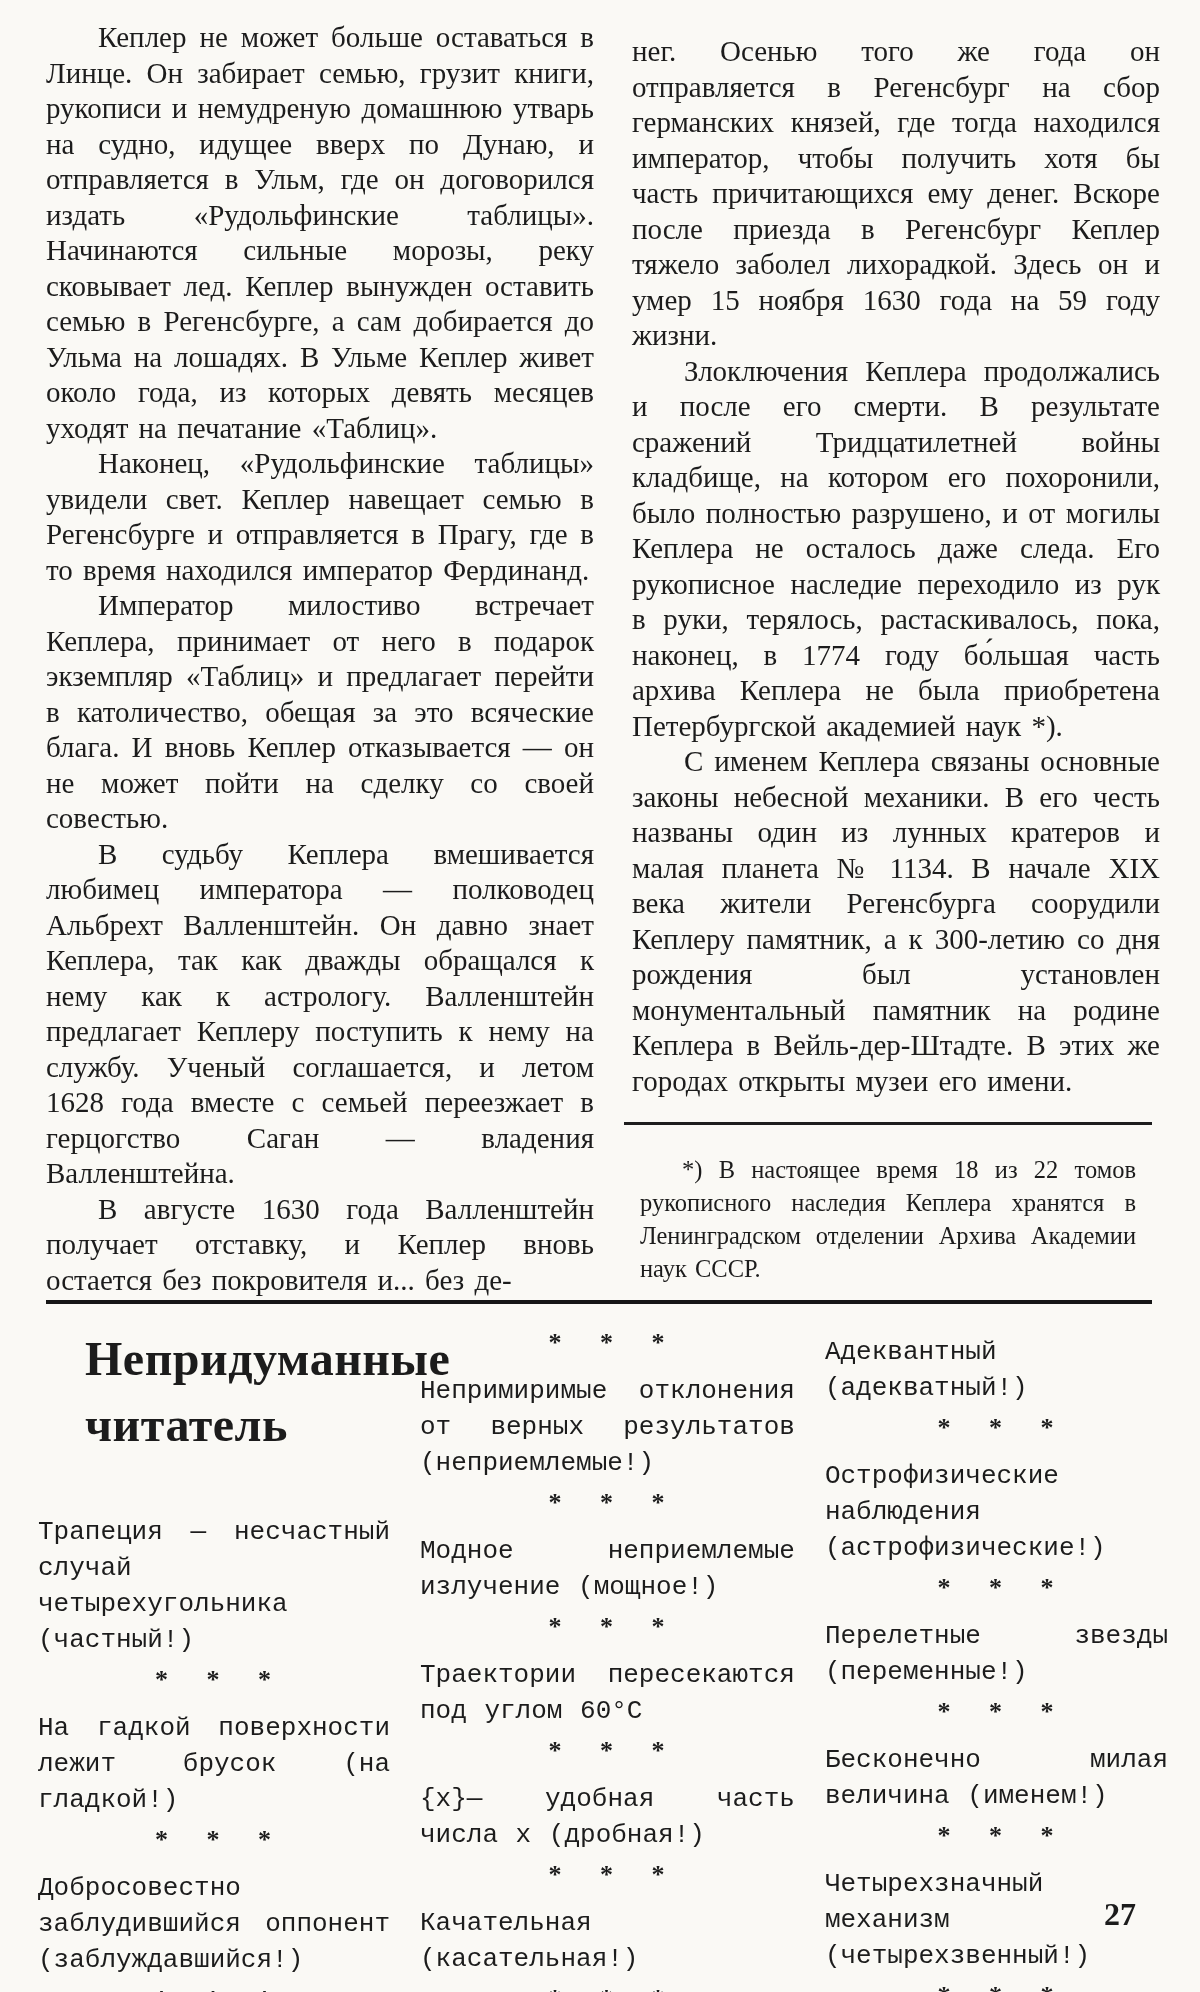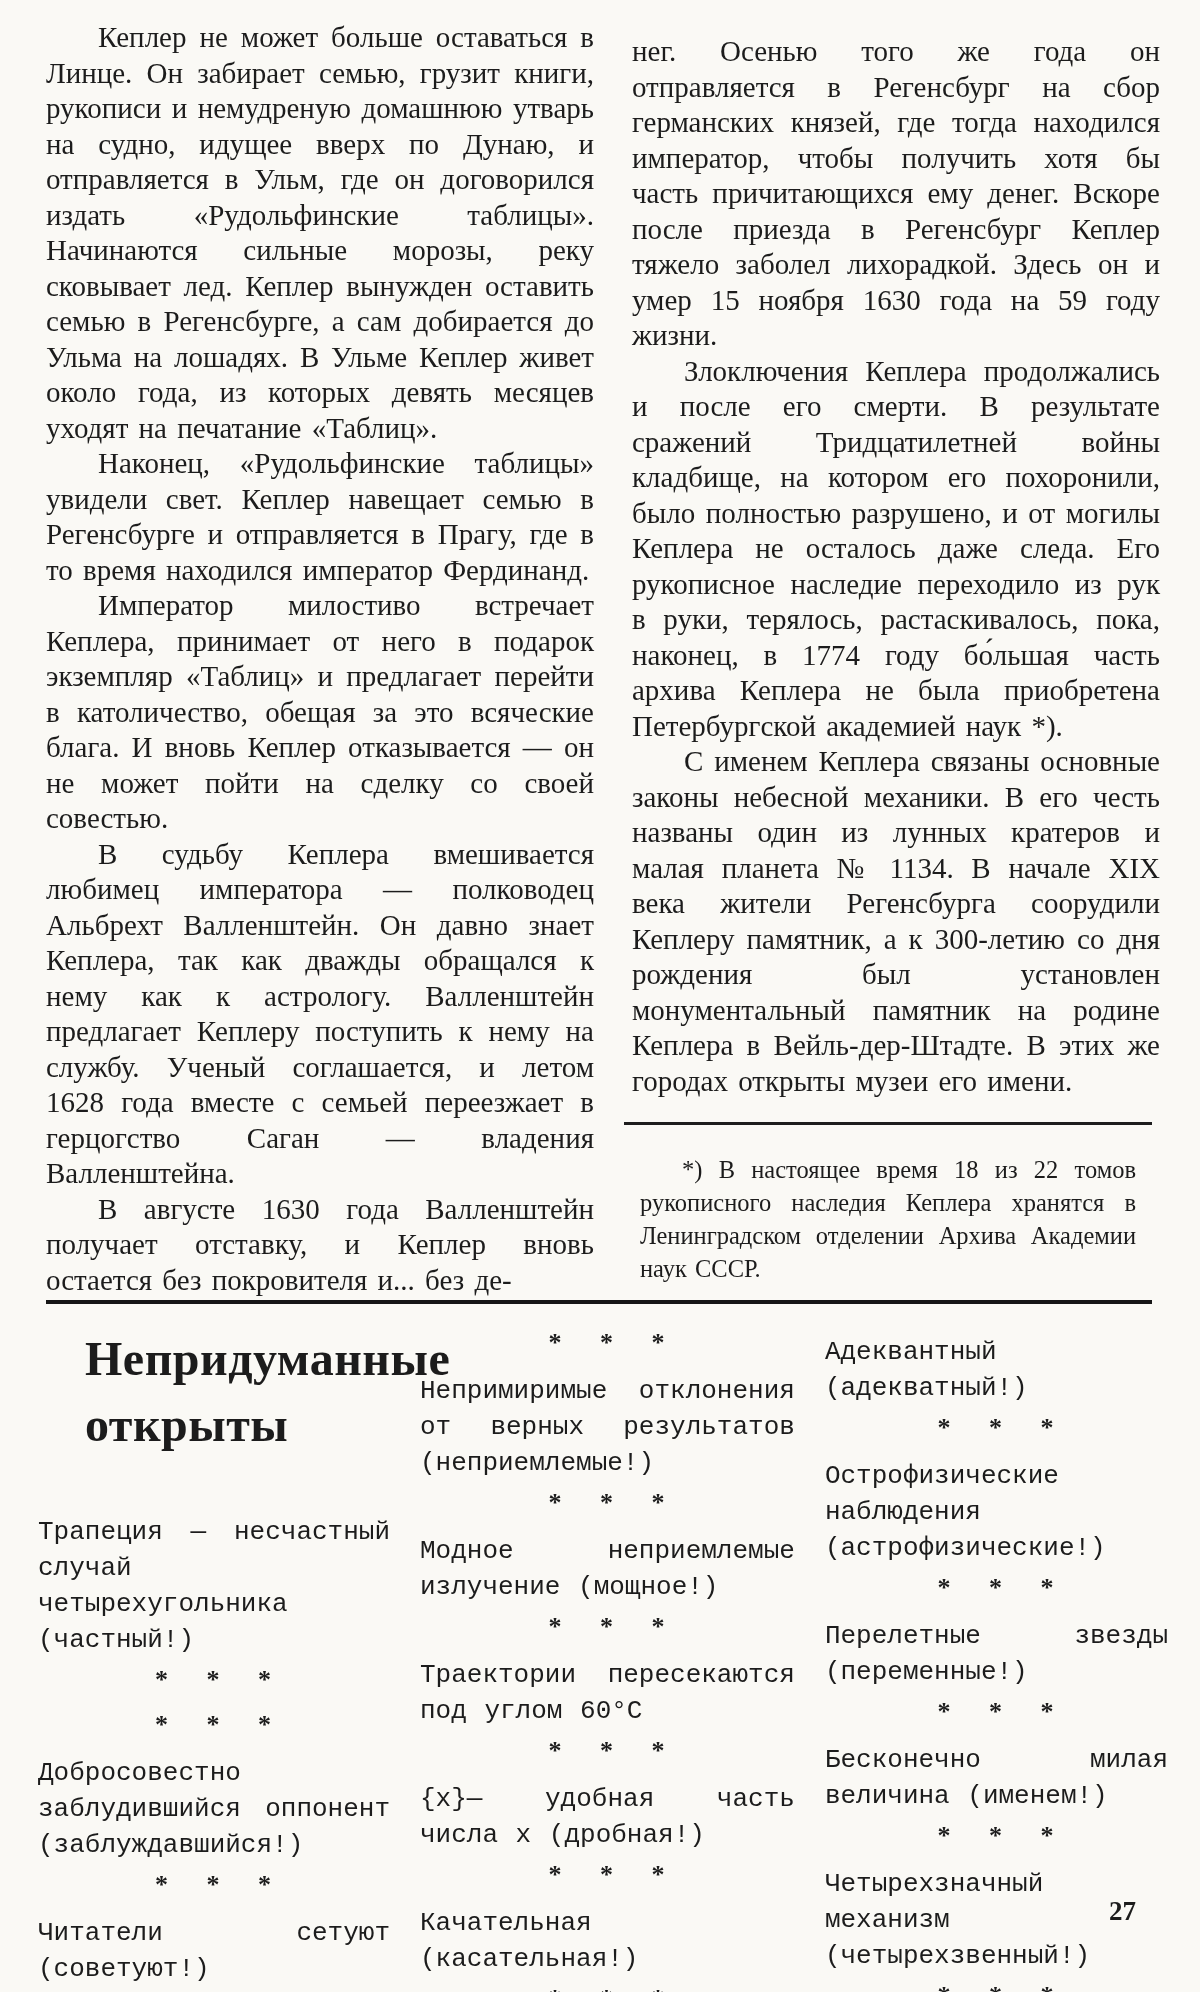--- a/index.html
+++ b/index.html
@@ -71,21 +71,21 @@
   .signature {
     margin-top: 26px;
     padding-right: 36px;
     text-align: right;
     font-style: italic;
     font-size: 31px;
     letter-spacing: 6px;
   }
   .pageno {
     position: absolute; right: 64px; top: 1896px;
-    font-size: 27px; font-weight: bold;
+    font-size: 32px; font-weight: bold;
     font-family: "Liberation Serif", "DejaVu Serif", serif;
     text-align: center;
   }
 </style>
 </head>
 <body>
 
 <div class="col-left">
   <p class="para indent">Кеплер не может больше оставаться в Линце. Он забирает семью, грузит книги, рукописи и немудреную домашнюю утварь на судно, идущее вверх по Дунаю, и отправляется в Ульм, где он договорился издать «Рудольфинские таблицы». Начинаются сильные морозы, реку сковывает лед. Кеплер вынужден оставить семью в Регенсбурге, а сам добирается до Ульма на лошадях. В Ульме Кеплер живет около года, из которых девять месяцев уходят на печатание «Таблиц».</p>
   <p class="para indent">Наконец, «Рудольфинские таблицы» увидели свет. Кеплер навещает семью в Регенсбурге и отправляется в Прагу, где в то время находился император Фердинанд.</p>
@@ -105,24 +105,25 @@
   <p class="footnote">*) В настоящее время 18 из 22 томов рукописного наследия Кеплера хранятся в Ленинградском отделении Архива Академии наук СССР.</p>
 </div>
 
 <div class="section-rule"></div>
 
 <div class="typos">
 
   <div class="tcol tcol1">
     <h2 class="typos-title">
       <span>Непридуманные</span>
-      <span>открыты</span>
+      <span>читатель</span>
     </h2>
     <p class="typo first-item">Трапеция — несчастный случай четырехугольника (частный!)</p>
     <p class="stars">* * *</p>
+    <p class="typo">На гадкой поверхности лежит брусок (на гладкой!)</p>
     <p class="stars">* * *</p>
     <p class="typo">Добросовестно заблудившийся оппонент (заблуждавшийся!)</p>
     <p class="stars">* * *</p>
     <p class="typo">Читатели сетуют (советуют!)</p>
   </div>
 
   <div class="tcol tcol2">
     <p class="stars">* * *</p>
     <p class="typo">Непримиримые отклонения от верных результатов (неприемлемые!)</p>
     <p class="stars">* * *</p>

